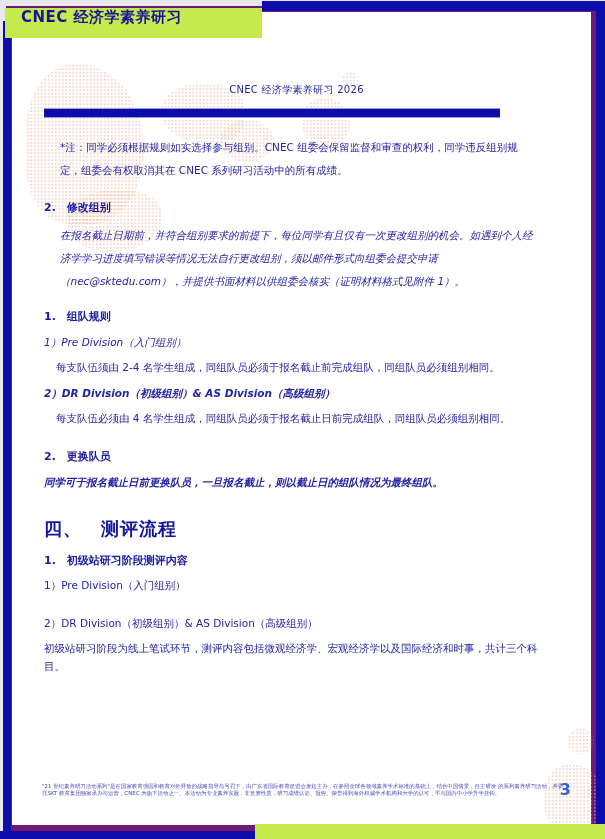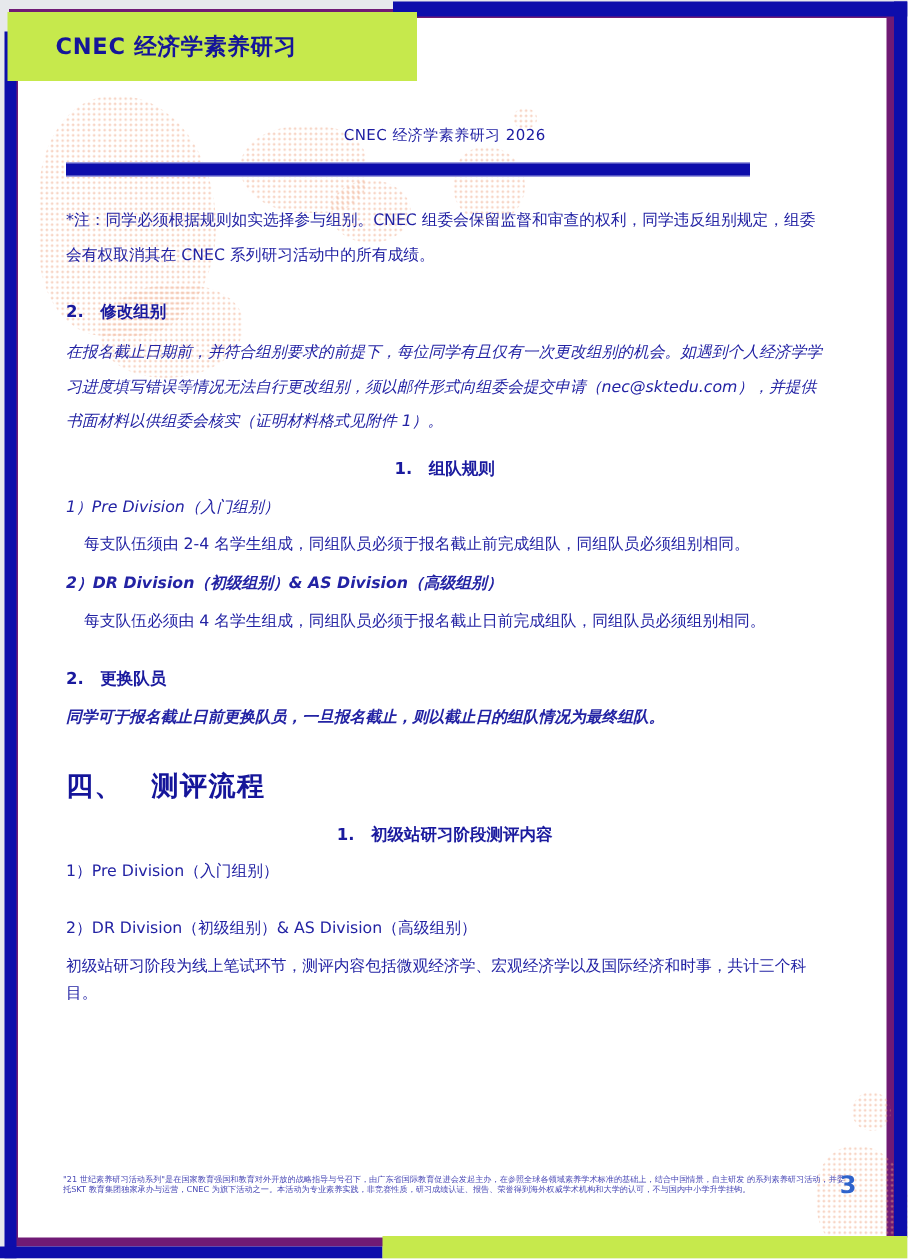--- a/index.html
+++ b/index.html
@@ -14,22 +14,22 @@
     background:#ffffff;border:6px solid #701a75;z-index:1;
   }
   
   .bar{position:absolute;z-index:3;}
   .bar-top{left:262px;top:1px;right:0;height:10px;background:#0d0dab;}
   .bar-right{top:1px;right:0;width:9px;height:824px;background:#0d0dab;}
   .bar-left{left:3px;top:21px;width:8px;bottom:0;background:#0d0dab;}
   .bar-bottom-navy{left:0;bottom:0;width:255px;height:8px;background:#0d0dab;}
   .bar-bottom-lime{left:255px;bottom:0;right:0;height:15px;background:#c6e94c;z-index:4;}
   .banner{
-    position:absolute;left:5px;top:8px;width:257px;height:46px;
-    background:#c6e94c;z-index:4;display:flex;align-items:center;padding-left:16px;
+    position:absolute;left:5px;top:8px;width:257px;height:30px;
+    background:#c6e94c;z-index:4;display:flex;
   }
   .banner-title{
     padding-left:16px;font-size:15px;font-weight:700;color:#15159a;letter-spacing:.5px;
   }
   
   .dots{
     position:absolute;z-index:0;opacity:.85;
     background-image:radial-gradient(circle,rgba(238,166,132,.55) .8px,rgba(0,0,0,0) 1px);
     background-size:3.5px 3.5px;
   }
@@ -47,30 +47,30 @@
     font-size:10px;color:#1d1da2;font-weight:400;letter-spacing:.3px;
   }
   .divider{
     position:absolute;left:32px;top:96px;width:456px;height:8px;z-index:2;
     background:#0d0dab;border-top:1px solid #9a9ade;border-bottom:1px solid #9a9ade;
   }
   .content{
     position:absolute;left:32px;right:42px;top:110px;z-index:2;
     color:#2323a4;font-size:10.5px;line-height:23px;
   }
-  .p{margin:0;}
+  .p{margin:16px;}
   .bold{font-weight:400;}
   .w600{font-weight:600;}
   .indent{padding-left:12px;}
   .h1{font-size:18px;font-weight:700;color:#15159a;line-height:24px;letter-spacing:1px;margin:0;}
   .h2{font-size:11px;font-weight:700;color:#1a1a9e;line-height:16px;margin:0;}
   .sub{line-height:18px;margin:0;}
   .note{font-size:9.5px;color:#3b3bab;line-height:18px;margin:0;}
   .mt6{margin-top:6px;}.mt7{margin-top:7px;}.mt8{margin-top:8px;font-style:italic;}
-  .mt12{margin-top:12px;text-align:center;}.mt14{margin-top:14px;}.mt18{margin-top:18px;}
+  .mt12{margin-top:12px;}.mt14{margin-top:14px;}.mt18{margin-top:18px;}
   .mt20{margin-top:20px;}.mt22{margin-top:22px;}.mt24{margin-top:24px;}.mt26{margin-top:26px;}
   .footer-disclaimer{
     position:absolute;left:30px;top:771px;width:770px;z-index:2;
     font-size:8px;line-height:10px;color:#4949b6;
     transform:scale(.68);transform-origin:left top;
   }
   .page-number{
     position:absolute;right:20px;top:768px;z-index:2;
     font-size:16px;font-weight:600;color:#2e63cc;
   }

